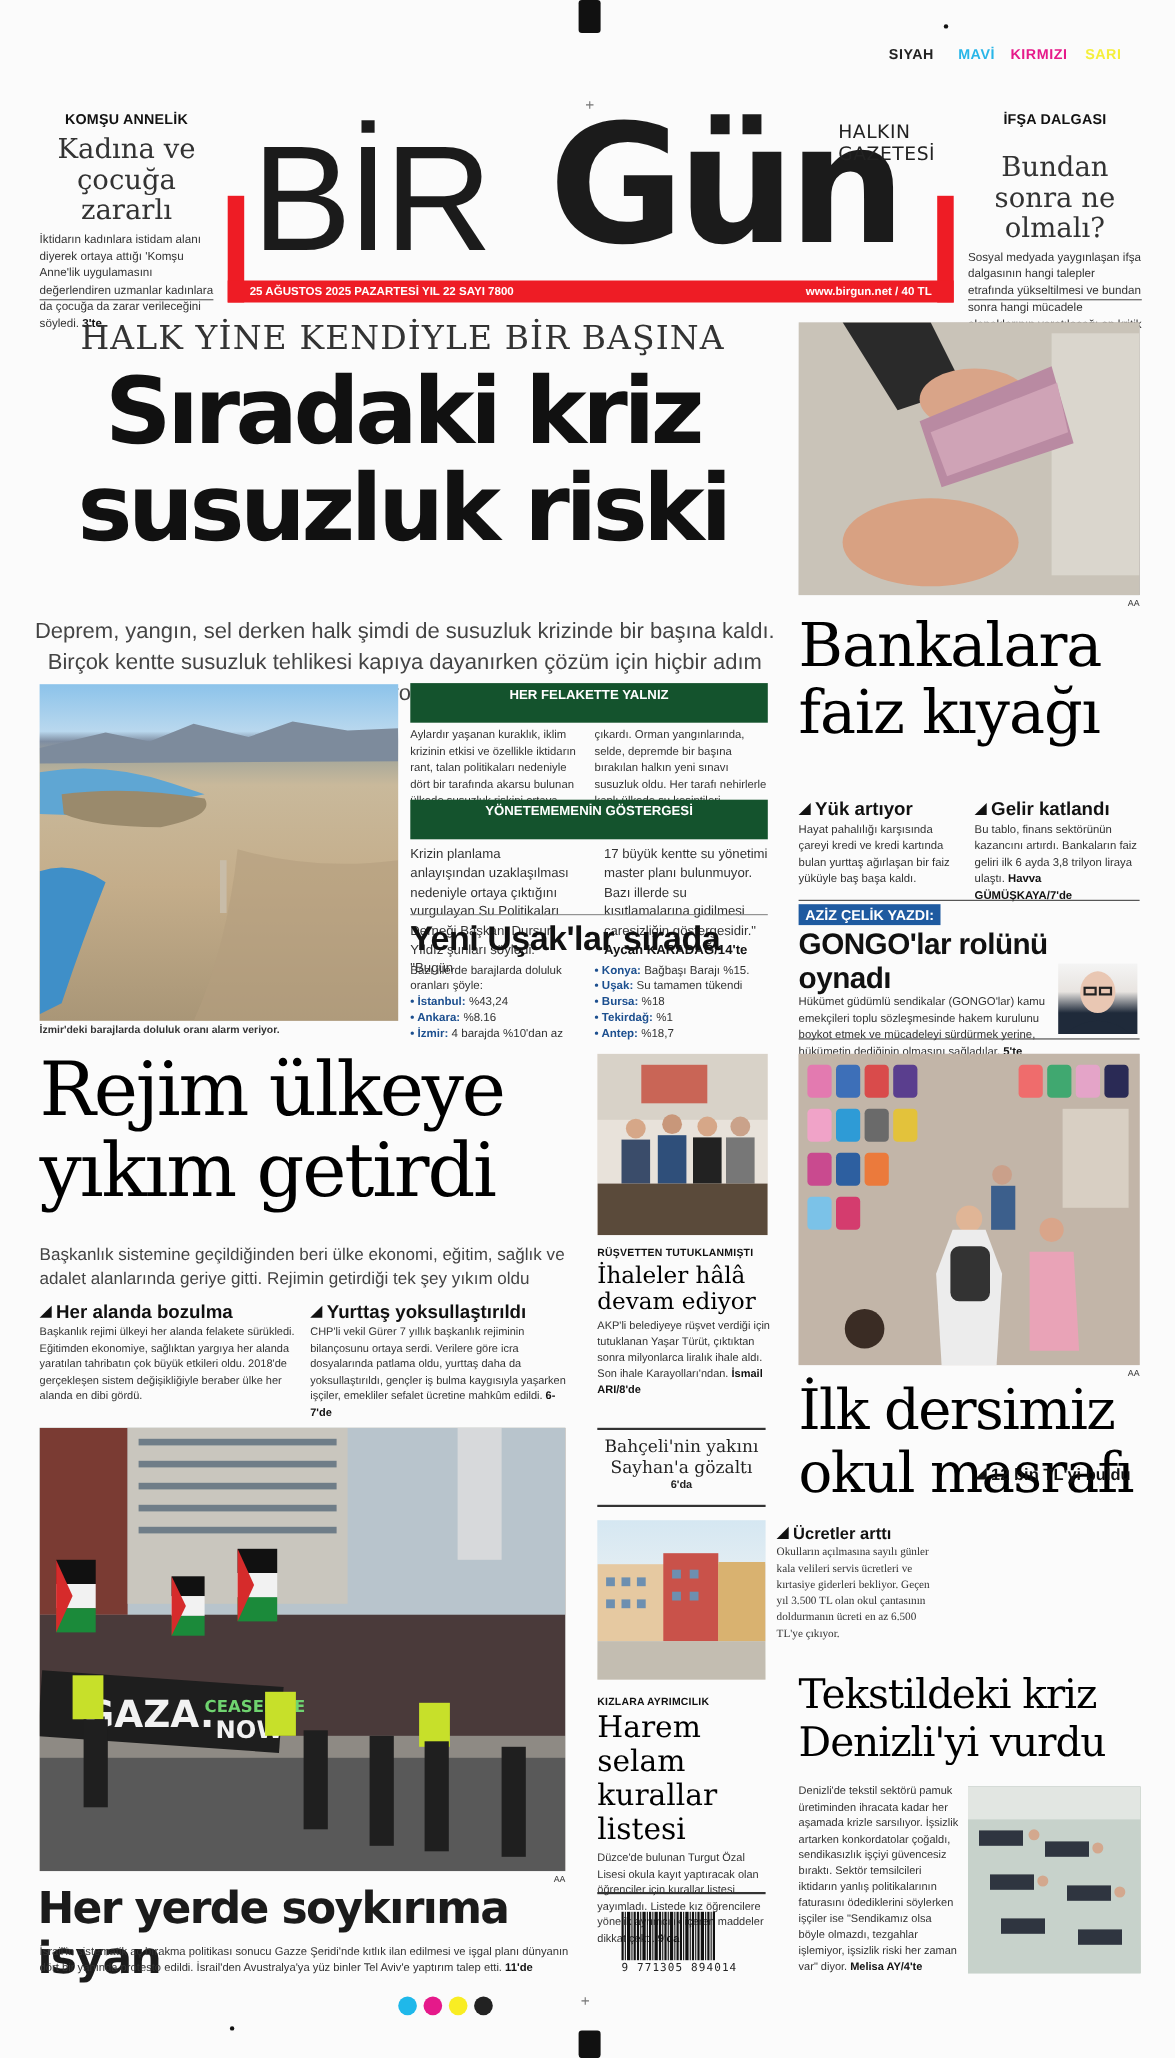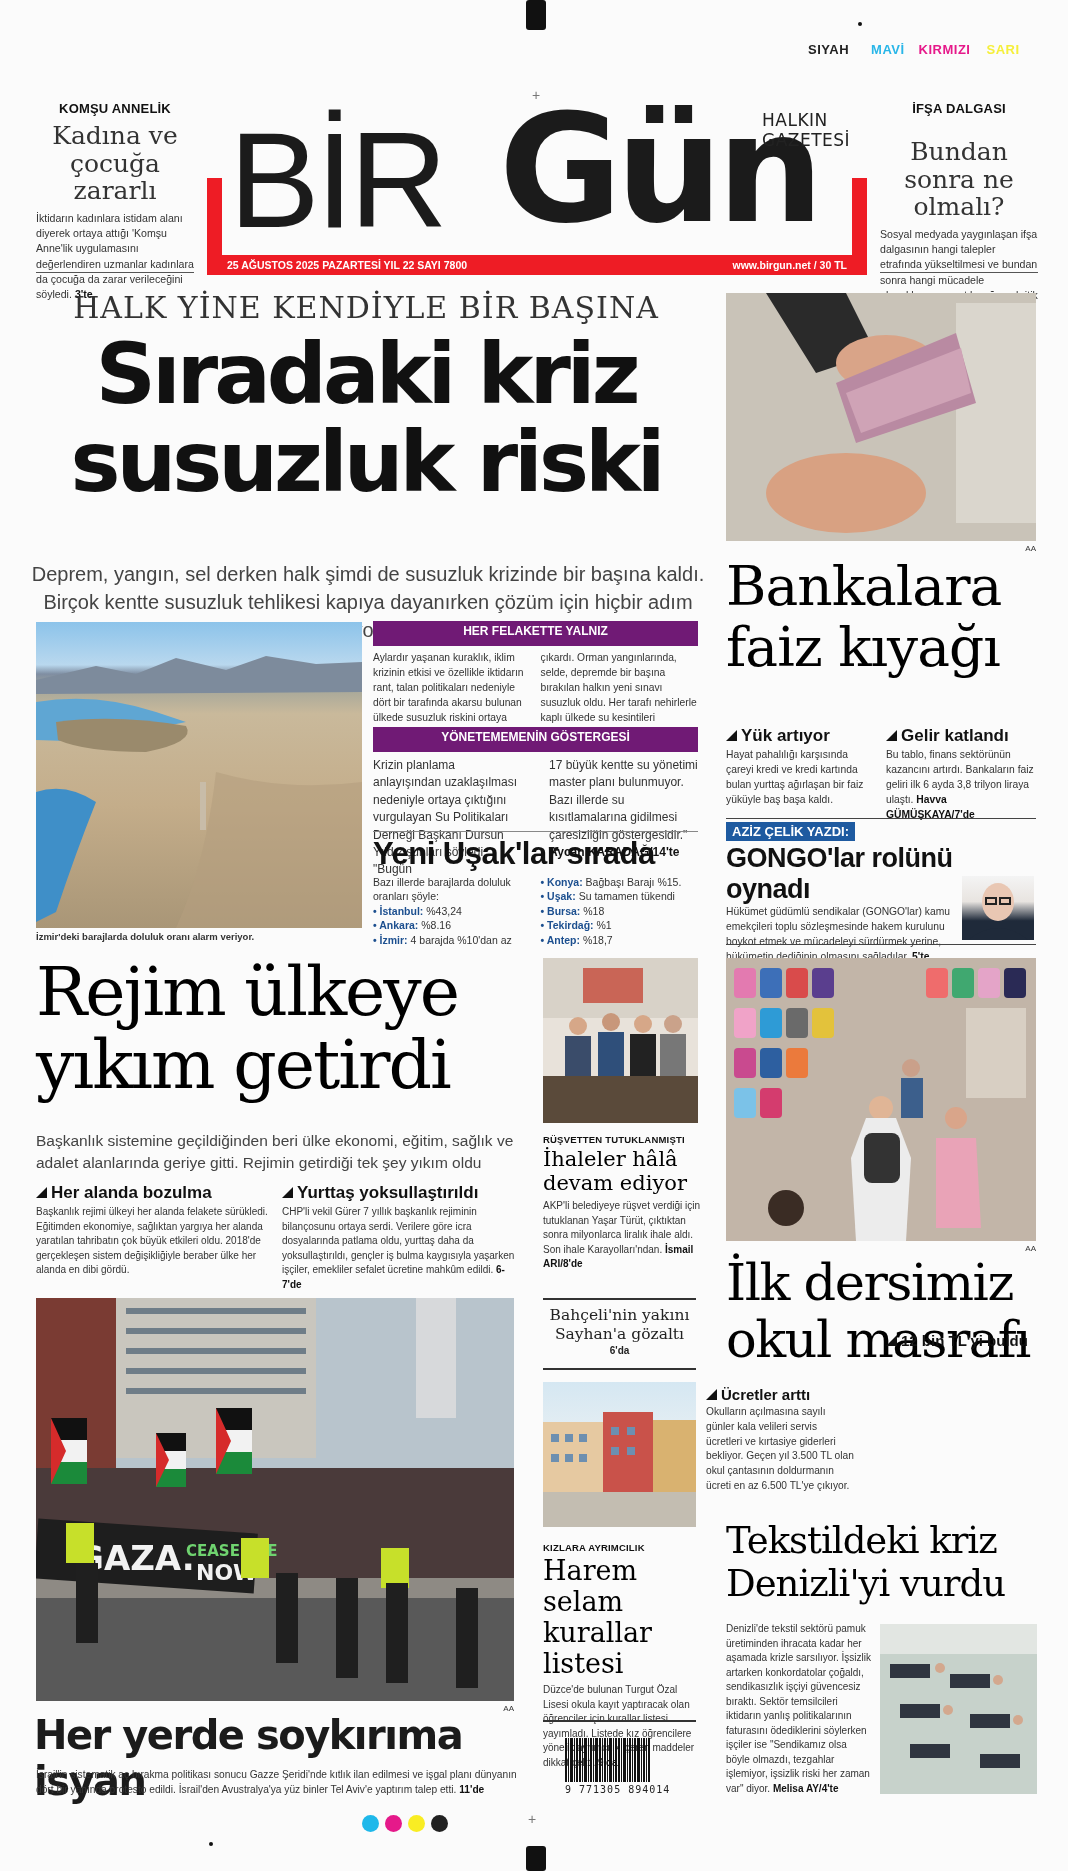--- a/index.html
+++ b/index.html
@@ -31,21 +31,21 @@
   .logo-bir { position: absolute; left: 22px; top: 12px; font-family: Liberation Sans, sans-serif; font-size: 136px; line-height: 1; color: #1b1b1b; letter-spacing: -4px; }
   .logo-gun { position: absolute; left: 292px; top: -6px; font-family: "DejaVu Sans", sans-serif; font-weight: bold; font-size: 150px; line-height: 1; color: #1b1b1b; letter-spacing: -6px; }
   .halkin { position: absolute; left: 555px; top: 10px; font-size: 17px; letter-spacing: 0.5px; color: #222; }
 
   
   .supra { font-size: 30px; color: #333; letter-spacing: 1px; text-align: center; }
   .mega { font-family: "DejaVu Sans", sans-serif; font-weight: bold; font-size: 84px; line-height: 1.05; color: #111; text-align: center; letter-spacing: -4px; }
   .deck { font-size: 20px; line-height: 1.4; color: #444; text-align: center; }
 
   .photo { position: absolute; overflow: hidden; }
-  .blackbar { background: #701a75; color: #fff; font-weight: bold; font-size: 12px; text-align: center; height: 25px; line-height: 20px; }
+  .blackbar { background: #14532d; color: #fff; font-weight: bold; font-size: 12px; text-align: center; height: 36px; line-height: 20px; }
   .twocol { display: grid; grid-template-columns: 1fr 1fr; gap: 10px; }
   .mid-title { font-weight: bold; font-size: 31px; color: #111; letter-spacing: -0.5px; }
   .bullet b { color: #1c4f8f; }
 
   .big-serif { font-family: "DejaVu Serif", serif; color: #000000; font-weight: normal; }
   .subhead { font-weight: bold; font-size: 17px; color: #111; }
   .tri { display: inline-block; width: 0; height: 0; border-left: 11px solid transparent; border-bottom: 11px solid #111; margin-right: 4px; }
   .credit { font-size: 8px; color: #333; text-align: right; }
   .bluetag { display: inline-block; background: #1e5aa0; color: #fff; font-weight: bold; font-size: 13px; padding: 2px 6px; }
 
@@ -86,21 +86,21 @@
 <div class="rule" style="left:36px; top:272px; width:158px; height:1px; background:#555;"></div>
 
 <div class="logo-box">
   <div class="logo-red-l"></div>
   <div class="logo-red-r"></div>
   <div class="logo-bir">BİR</div>
   <div class="logo-gun">Gün</div>
   <div class="halkin cond">HALKIN GAZETESİ</div>
   <div class="logo-band">
     <span>25 AĞUSTOS 2025 PAZARTESİ YIL 22 SAYI 7800</span>
-    <span>www.birgun.net  / 30 TL</span>
+    <span>www.birgun.net  / 40 TL</span>
   </div>
 </div>
 
 <div class="abs" style="left:880px; top:101px; width:158px; text-align:center;">
   <div class="kicker">İFŞA DALGASI</div>
   <div class="side-title serif" style="margin-top:22px;">Bundan sonra ne olmalı?</div>
   <div class="body-sm" style="text-align:left; margin-top:6px;">
     <span>Sosyal medyada yaygınlaşan ifşa dalgasının hangi talepler etrafında yükseltilmesi ve bundan sonra hangi mücadele olanaklarının yaratılacağı en kritik konular.</span> <b>9'da</b>
   </div>
 </div>
@@ -350,21 +350,21 @@
 </div>
 <div class="abs credit" style="left:1010px; top:1244px; width:26px;">AA</div>
 
 <div class="abs big-serif" style="left:726px; top:1254px; width:330px; font-size:51px; line-height:1.12; letter-spacing:-1.5px;">
   <div>İlk dersimiz</div>
   <div>okul masrafı</div>
 </div>
 
 <div class="abs" style="left:706px; top:1386px; width:150px;">
   <div class="subhead" style="font-size:15px;"><span class="tri"></span><span>Ücretler arttı</span></div>
-  <div class="body-sm" style="margin-top:2px; font-size:10.2px;">Okulların açılmasına sayılı günler kala velileri servis ücretleri ve kırtasiye giderleri bekliyor. Geçen yıl 3.500 TL olan okul çantasının doldurmanın ücreti en az 6.500 TL'ye çıkıyor.</div>
+  <div class="body-sm" style="margin-top:2px; font-size:10.2px;font-family:Liberation Serif, serif;">Okulların açılmasına sayılı günler kala velileri servis ücretleri ve kırtasiye giderleri bekliyor. Geçen yıl 3.500 TL olan okul çantasının doldurmanın ücreti en az 6.500 TL'ye çıkıyor.</div>
 </div>
 <div class="abs" style="left:886px; top:1332px; width:152px;">
   <div class="subhead" style="font-size:15px;"><span class="tri"></span><span>12 bin TL'yi buldu</span></div>
 </div>
 
 <div class="abs big-serif" style="left:726px; top:1520px; width:330px; font-size:37px; line-height:1.15; letter-spacing:-1px;">
   <div>Tekstildeki kriz</div>
   <div>Denizli'yi vurdu</div>
 </div>
 <div class="abs body-sm" style="left:726px; top:1622px; width:146px; font-size:10px;">

